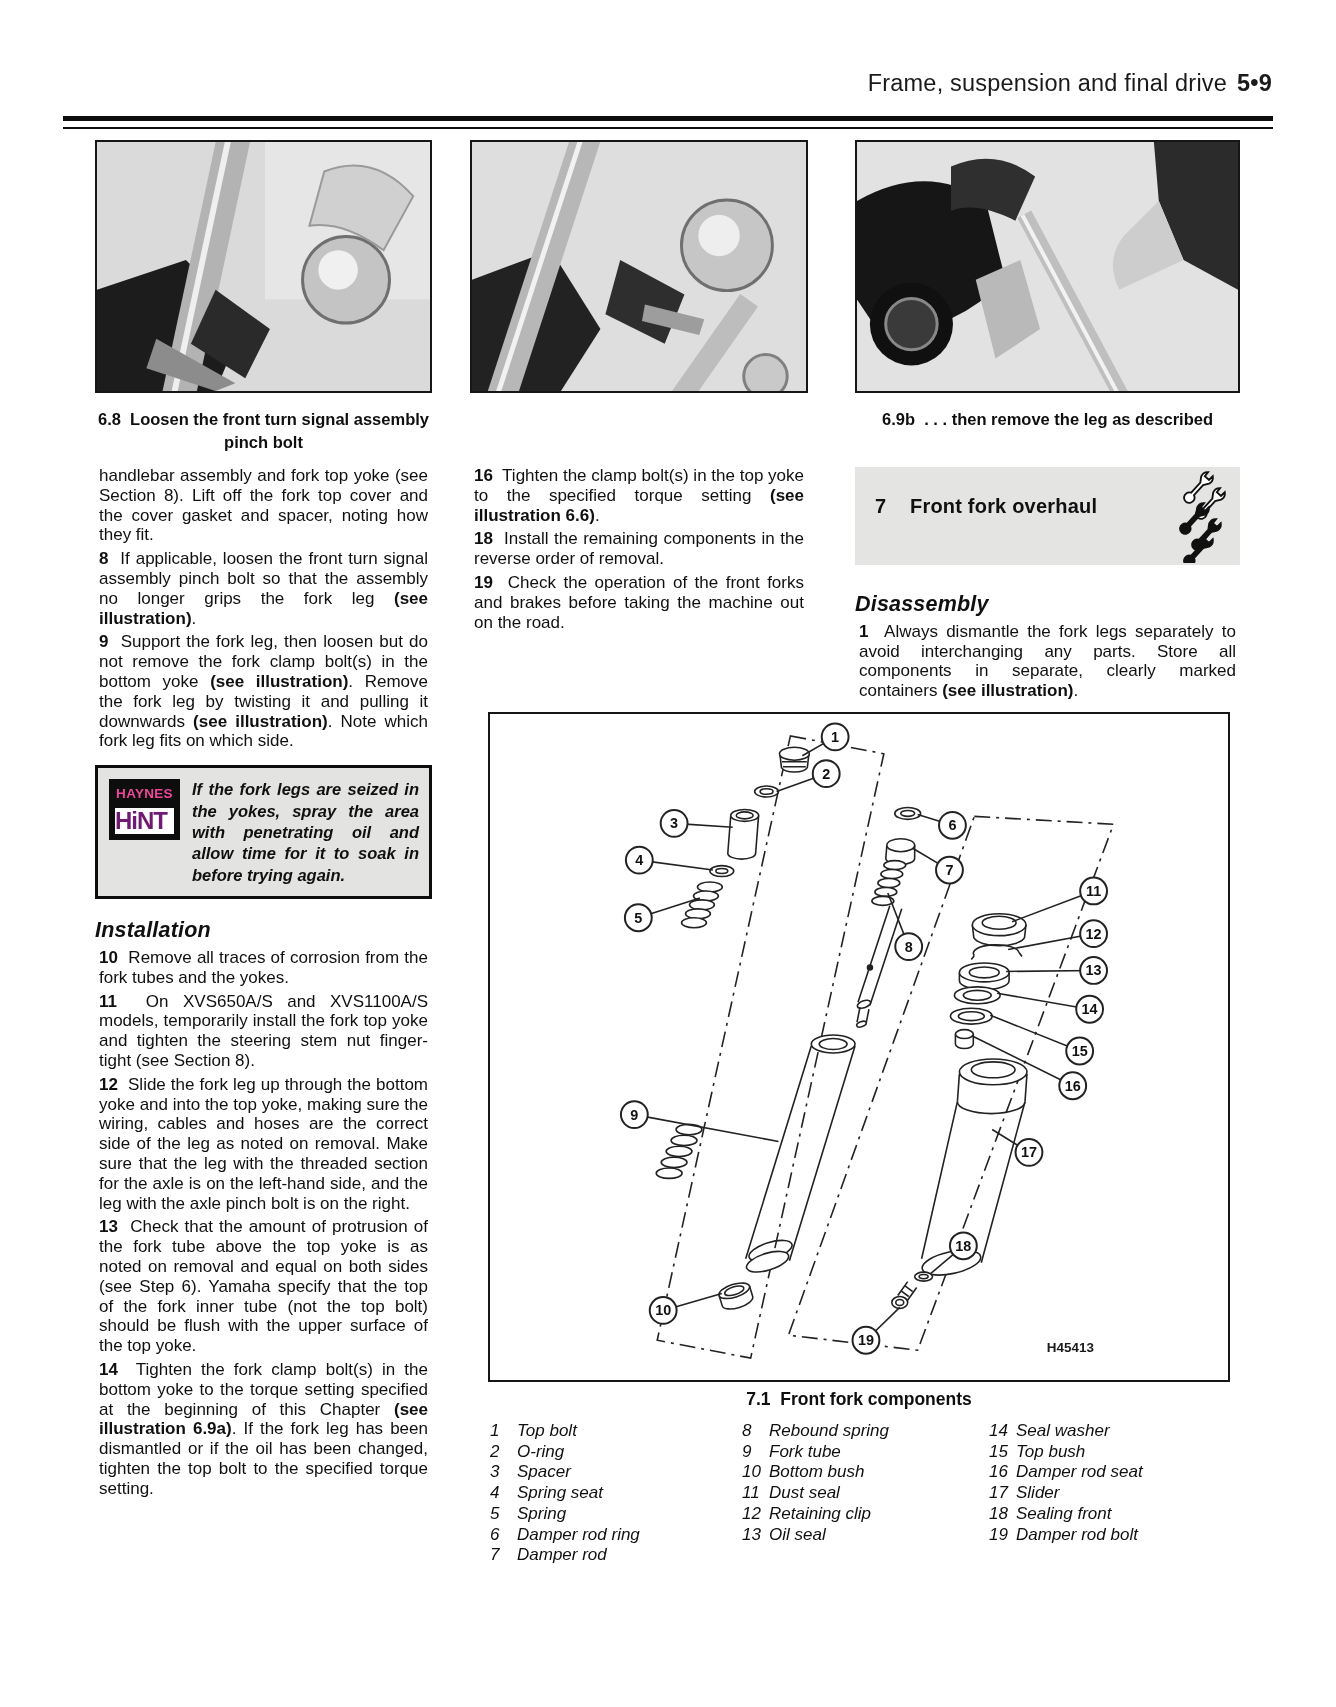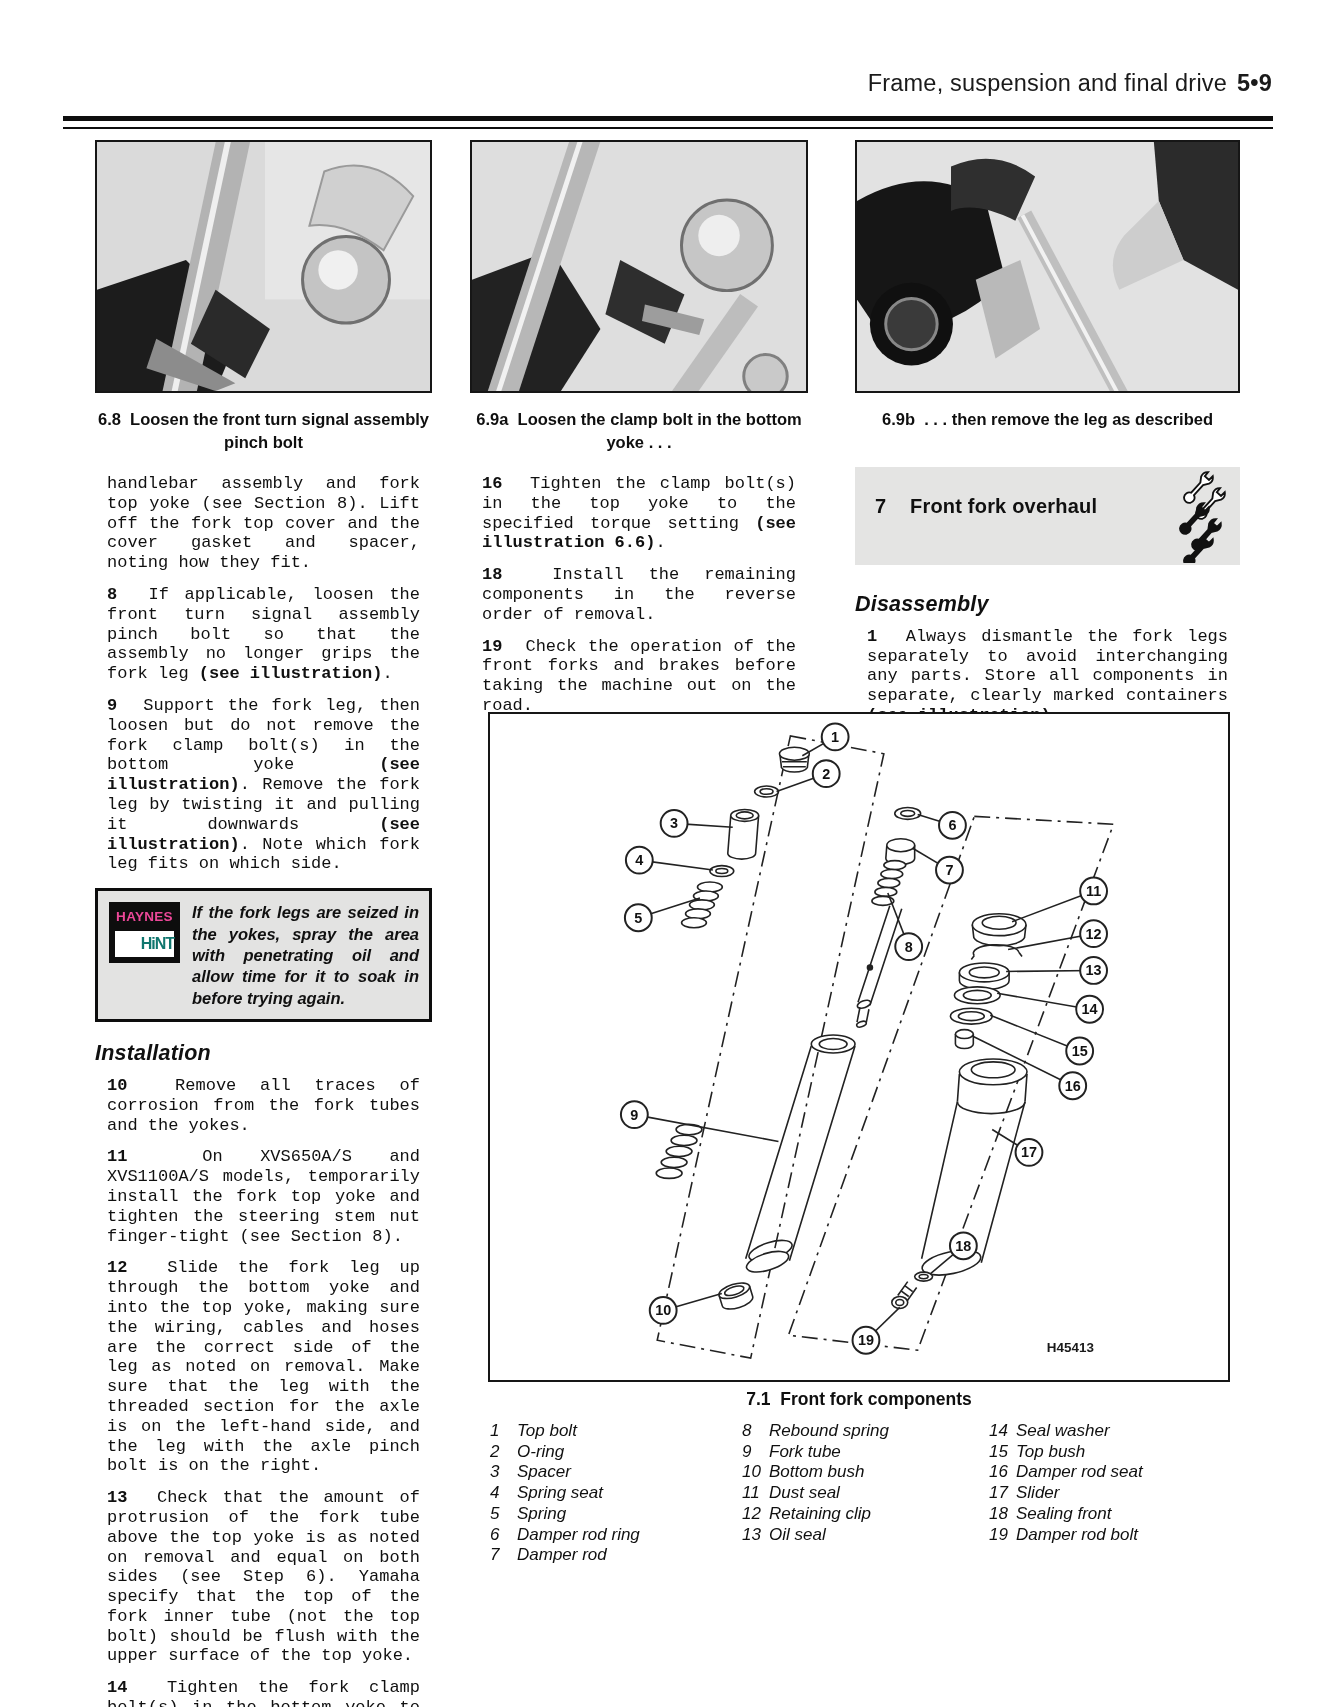--- a/index.html
+++ b/index.html
@@ -13,30 +13,30 @@
   .hdr .pgno{font-weight:bold;margin-left:10px;}
   .rule-thick{position:absolute;top:116px;left:63px;right:63px;height:5px;background:#0e0e0e;}
   .rule-thin{position:absolute;top:127px;left:63px;right:63px;height:2px;background:#0e0e0e;}
 
   .photo{position:absolute;top:140px;height:253px;border:2px solid #161616;background:#d9d9d9;box-sizing:border-box;}
   .photo svg{display:block;width:100%;height:100%;}
   .pcap{position:absolute;top:408px;text-align:center;font-weight:bold;
         font-size:16.5px;line-height:23px;color:#0f0f0f;}
 
   .col{position:absolute;font-size:17px;line-height:19.8px;text-align:justify;color:#101010;}
-  .para{margin:12px;font-family:Liberation Mono, monospace;}
+  .para{margin:4px;}
   b{font-weight:bold;}
 
   .hintbox{margin-top:14px;border:3px solid #0d0d0d;background:#e3e3e2;
            padding:11px 10px 10px 11px;display:flex;align-items:flex-start;}
   .hintlogo{flex:0 0 67px;border:2.5px solid #0d0d0d;background:#0d0d0d;margin-right:12px;}
   .hintlogo .hl-top{background:#0d0d0d;color:#ec4899;font-weight:bold;font-size:13.5px;
                     text-align:center;padding:3px 2px 2px;letter-spacing:0.3px;}
-  .hintlogo .hl-bot{background:#fff;border:2.5px solid #0d0d0d;margin:0 2px 2px;color:#0f766e;
-                    font-weight:bold;font-size:16px;text-align:right;line-height:26px;letter-spacing:-1px;}
+  .hintlogo .hl-bot{background:#fff;border:2.5px solid #0d0d0d;margin:0 2px 2px;color:#701a75;
+                    font-weight:bold;font-size:24px;text-align:left;line-height:26px;letter-spacing:-1px;}
   .hinttext{flex:1;font-style:italic;font-weight:bold;font-size:16.5px;line-height:21.4px;text-align:justify;}
 
   .subhead{font-style:italic;font-weight:bold;font-size:21.5px;margin:22px 0 7px;text-align:left;letter-spacing:0.2px;}
 
   .secbox{position:relative;background:#e4e4e3;height:98px;margin-bottom:0;}
   .secbox .secnum{position:absolute;left:20px;top:30px;font-weight:bold;font-size:20px;}
   .secbox .sectitle{position:absolute;left:55px;top:30px;font-weight:bold;font-size:20px;letter-spacing:0.2px;}
   .secbox svg{position:absolute;right:8px;top:4px;}
 
   .diagram{position:absolute;left:488px;top:712px;width:742px;height:670px;
@@ -96,21 +96,20 @@
       <path d="M120 140 L165 120 L185 190 L140 220 Z" fill="#b9b9b9"></path>
       <rect x="215" y="60" width="16" height="230" fill="#bfbfbf" transform="rotate(-28 223 175)"></rect>
       <rect x="219" y="60" width="4" height="230" fill="#f2f2f2" transform="rotate(-28 223 175)"></rect>
       <path d="M300 0 L385 0 L385 150 L330 120 L305 60 Z" fill="#2b2b2b"></path>
       <path d="M305 60 L330 120 L265 150 Q250 120 270 95 Z" fill="#cdcdcd"></path>
       <path d="M95 25 Q140 5 180 35 L160 80 Q120 60 95 70 Z" fill="#2f2f2f"></path>
     </svg>
   </div>
 
   <div class="pcap" style="left:95px;width:337px;">6.8&nbsp; Loosen the front turn signal assembly pinch bolt</div>
-  <div class="pcap" style="left:470px;width:338px;">6.9a&nbsp; Loosen the clamp bolt in the bottom yoke . . .</div>
   <div class="pcap" style="left:855px;width:385px;">6.9b&nbsp; . . . then remove the leg as described</div>
 
   <div class="col" style="left:95px;top:462px;width:337px;">
     <div>
         <p class="para">handlebar assembly and fork top yoke (see Section 8). Lift off the fork top cover and the cover gasket and spacer, noting how they fit.</p>
         <p class="para"><b>8</b>&nbsp; If applicable, loosen the front turn signal assembly pinch bolt so that the assembly no longer grips the fork leg <b>(see illustration)</b>.</p>
         <p class="para"><b>9</b>&nbsp; Support the fork leg, then loosen but do not remove the fork clamp bolt(s) in the bottom yoke <b>(see illustration)</b>. Remove the fork leg by twisting it and pulling it downwards <b>(see illustration)</b>. Note which fork leg fits on which side.</p>
       </div>
 
     <div class="hintbox">

